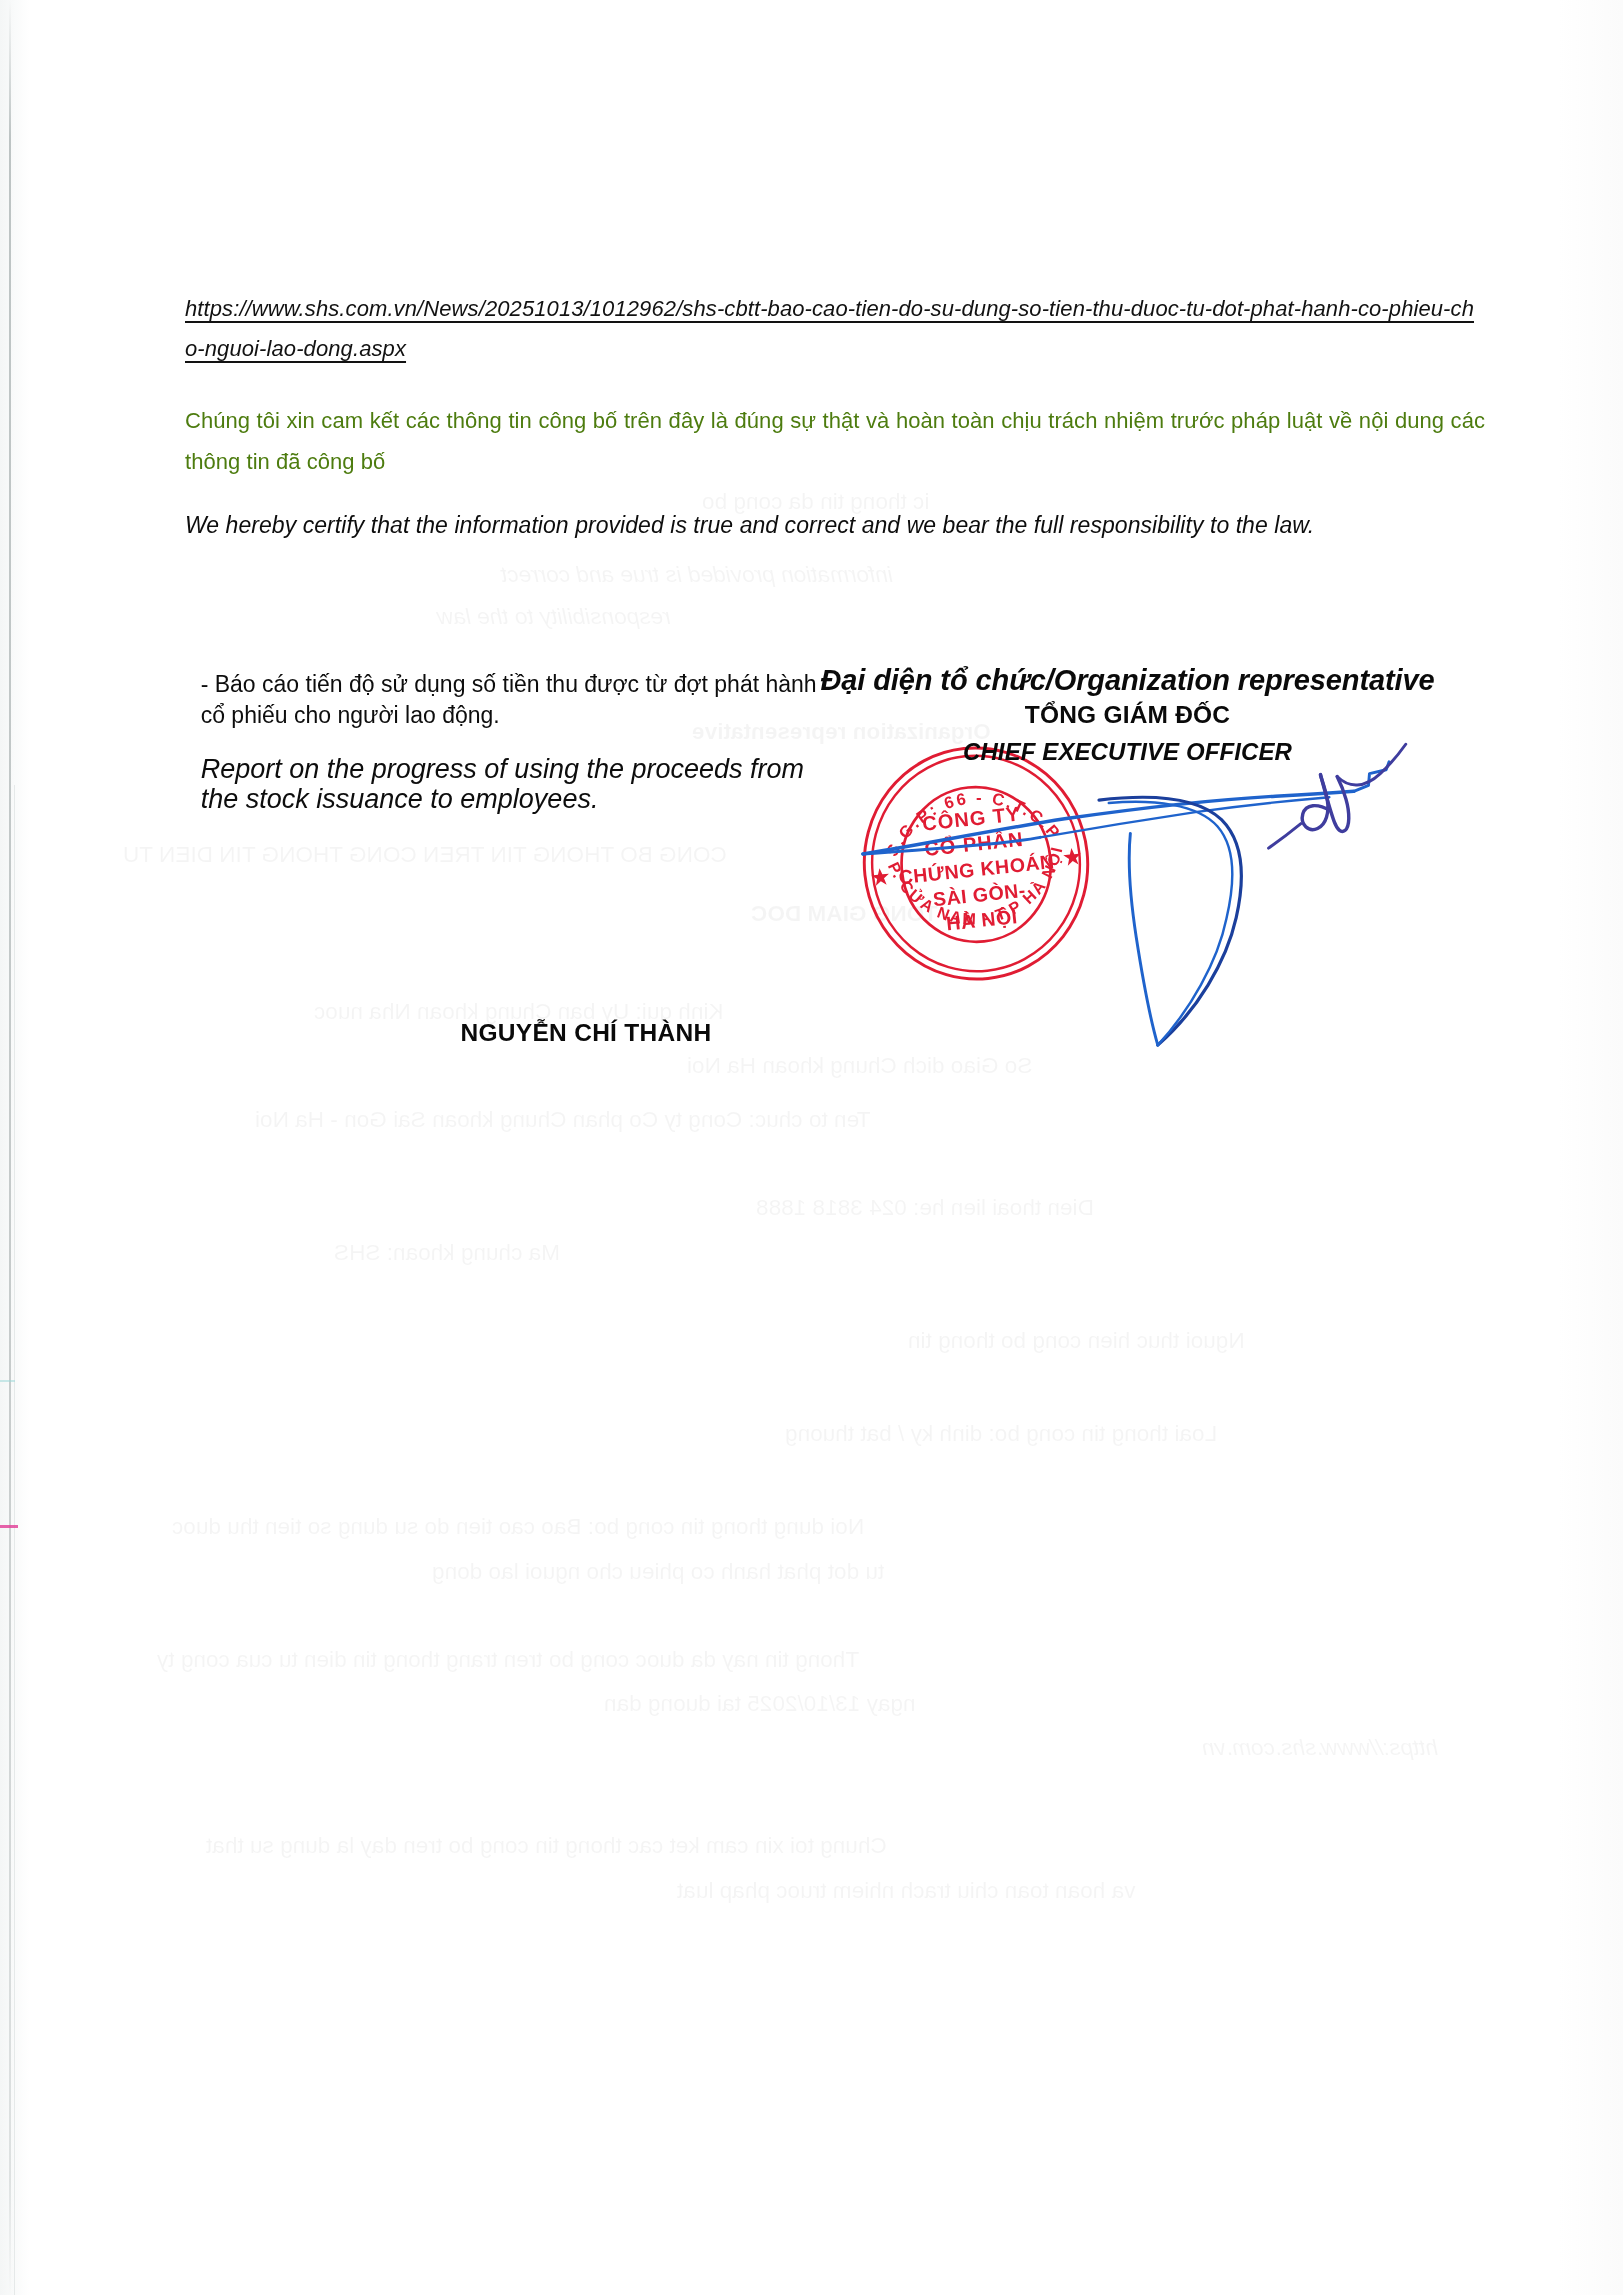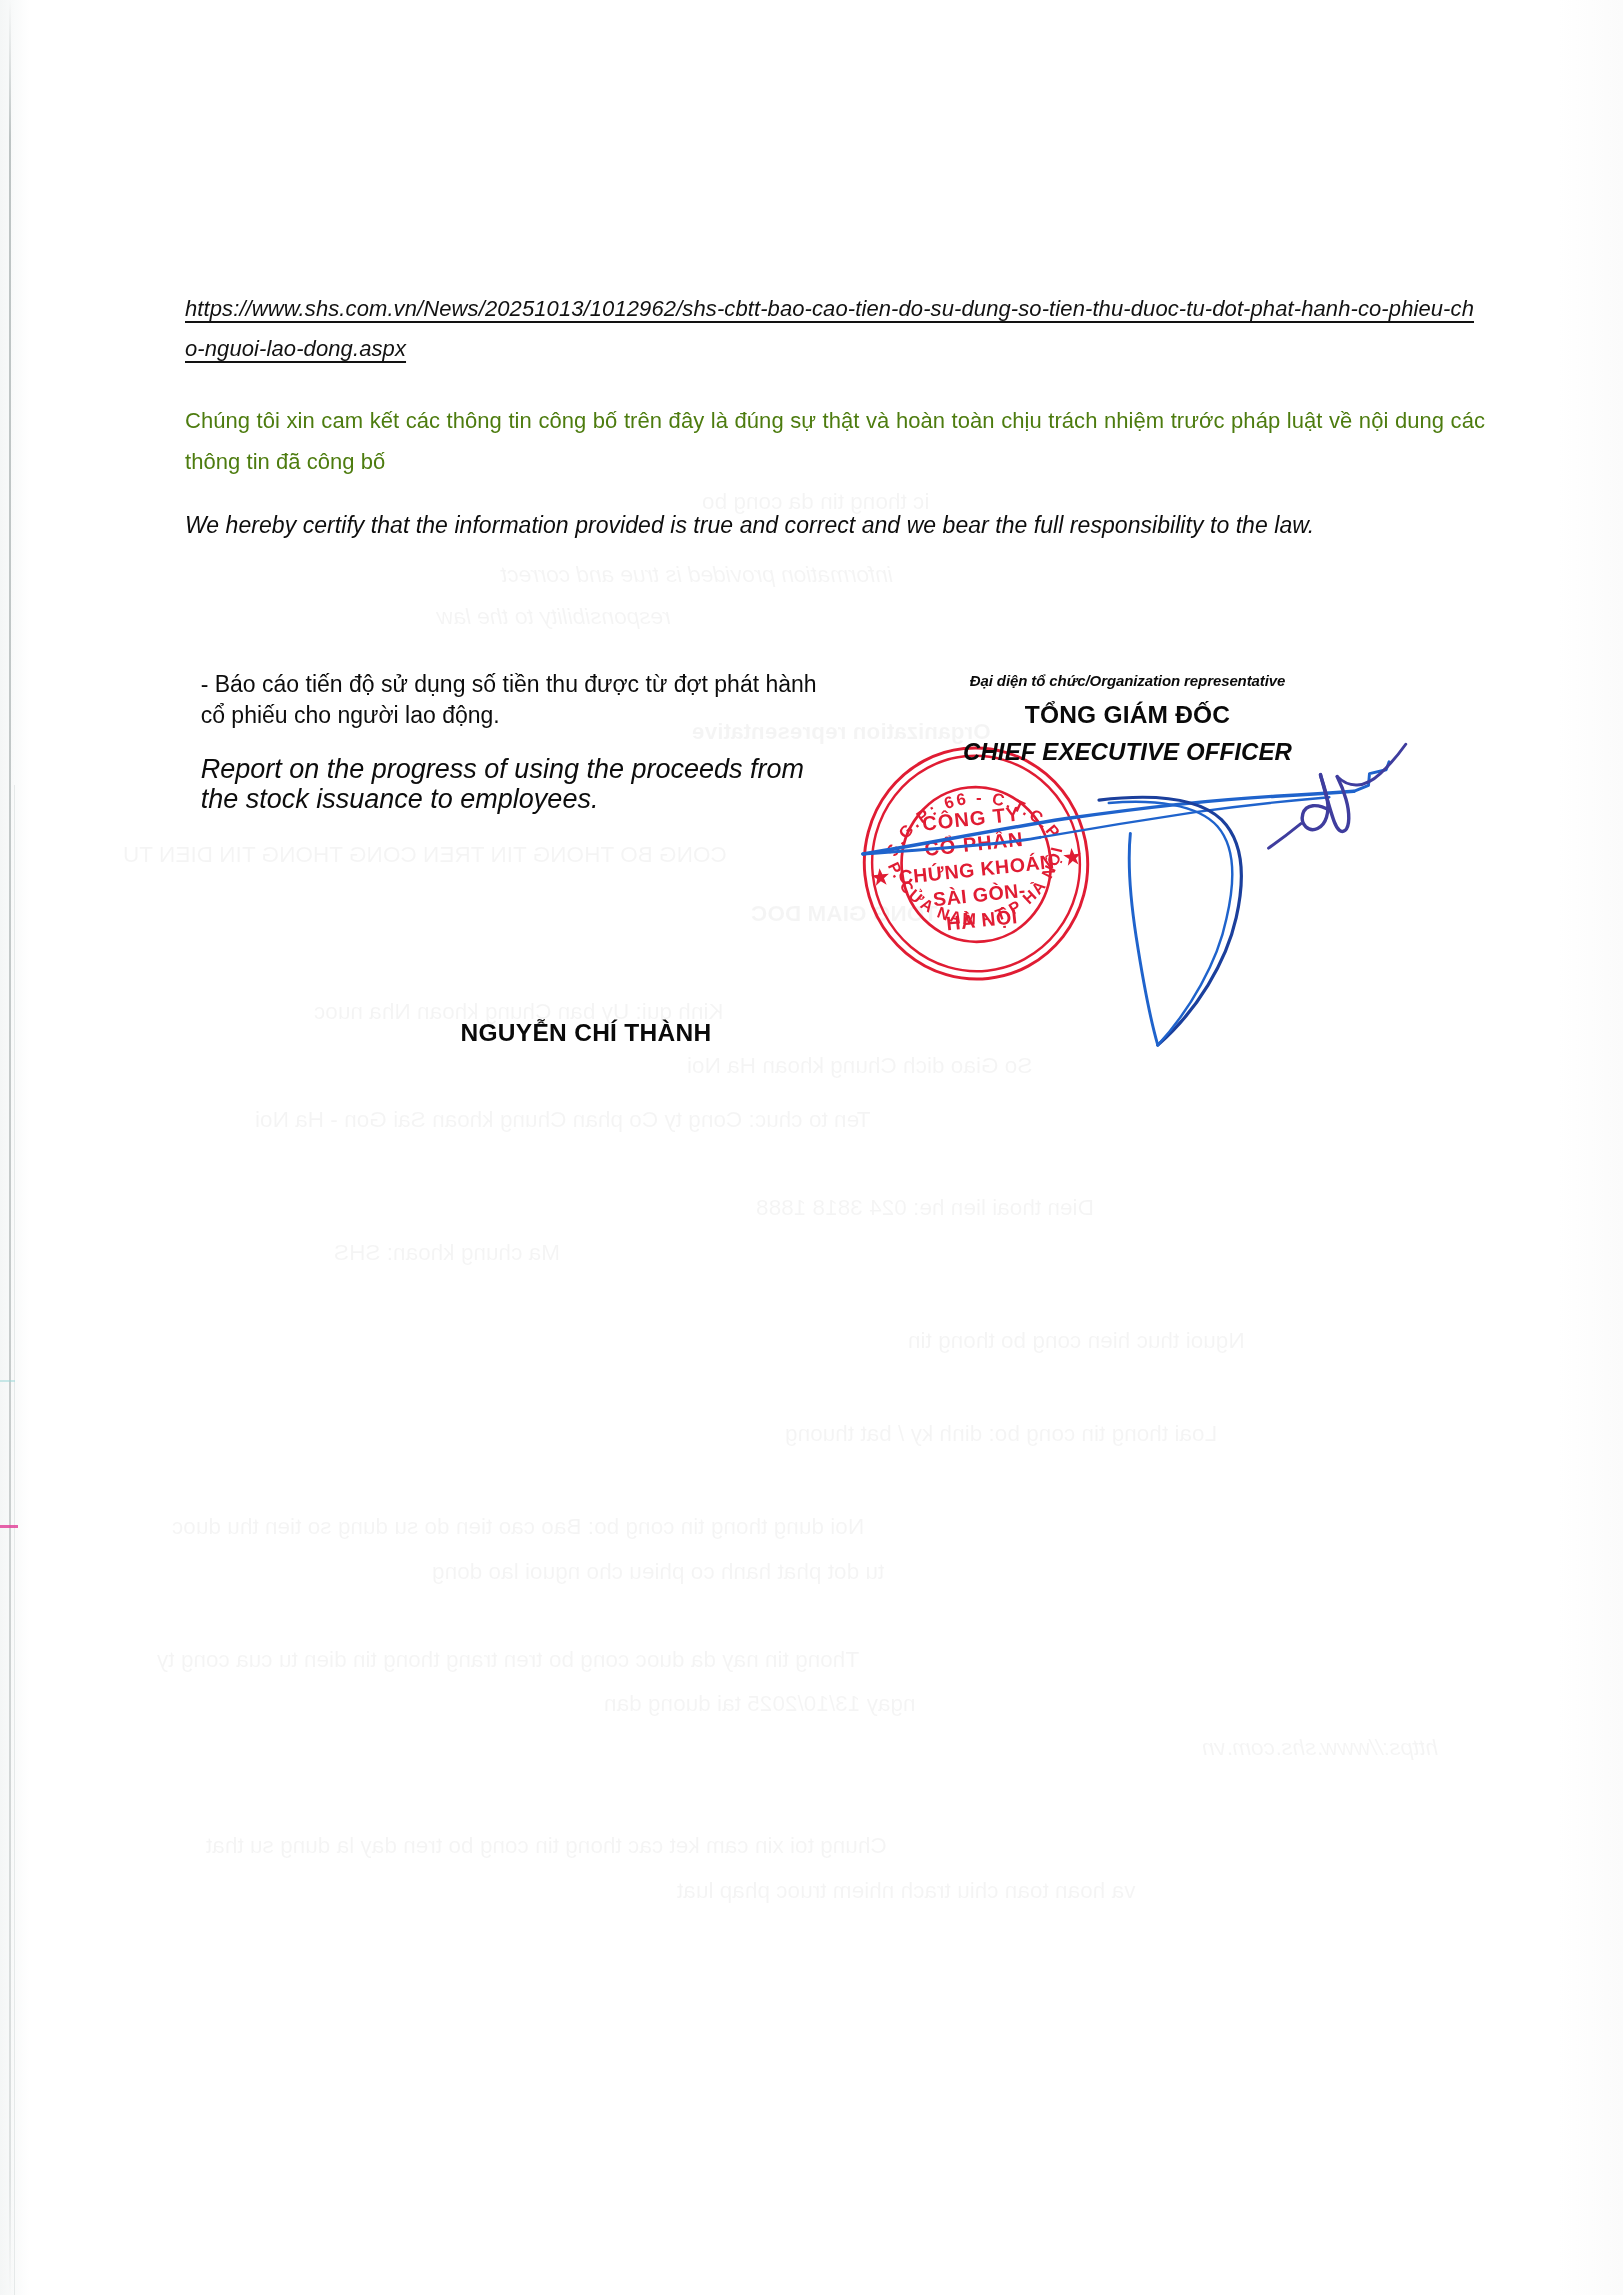--- a/index.html
+++ b/index.html
@@ -128,21 +128,21 @@
   }
 
   .col-right {
     position: absolute;
     left: 585px;
     top: 0;
     width: 715px;
     text-align: center;
   }
   .rep-line {
-    font-size: 15px;
+    font-size: 29px;
     font-weight: bold;
     font-style: italic;
     line-height: 27.5px;
     color: #0a0a0a;
     white-space: nowrap;
     letter-spacing: -0.1px;
   }
   .rep-title-vi {
     font-size: 24.5px;
     font-weight: bold;

